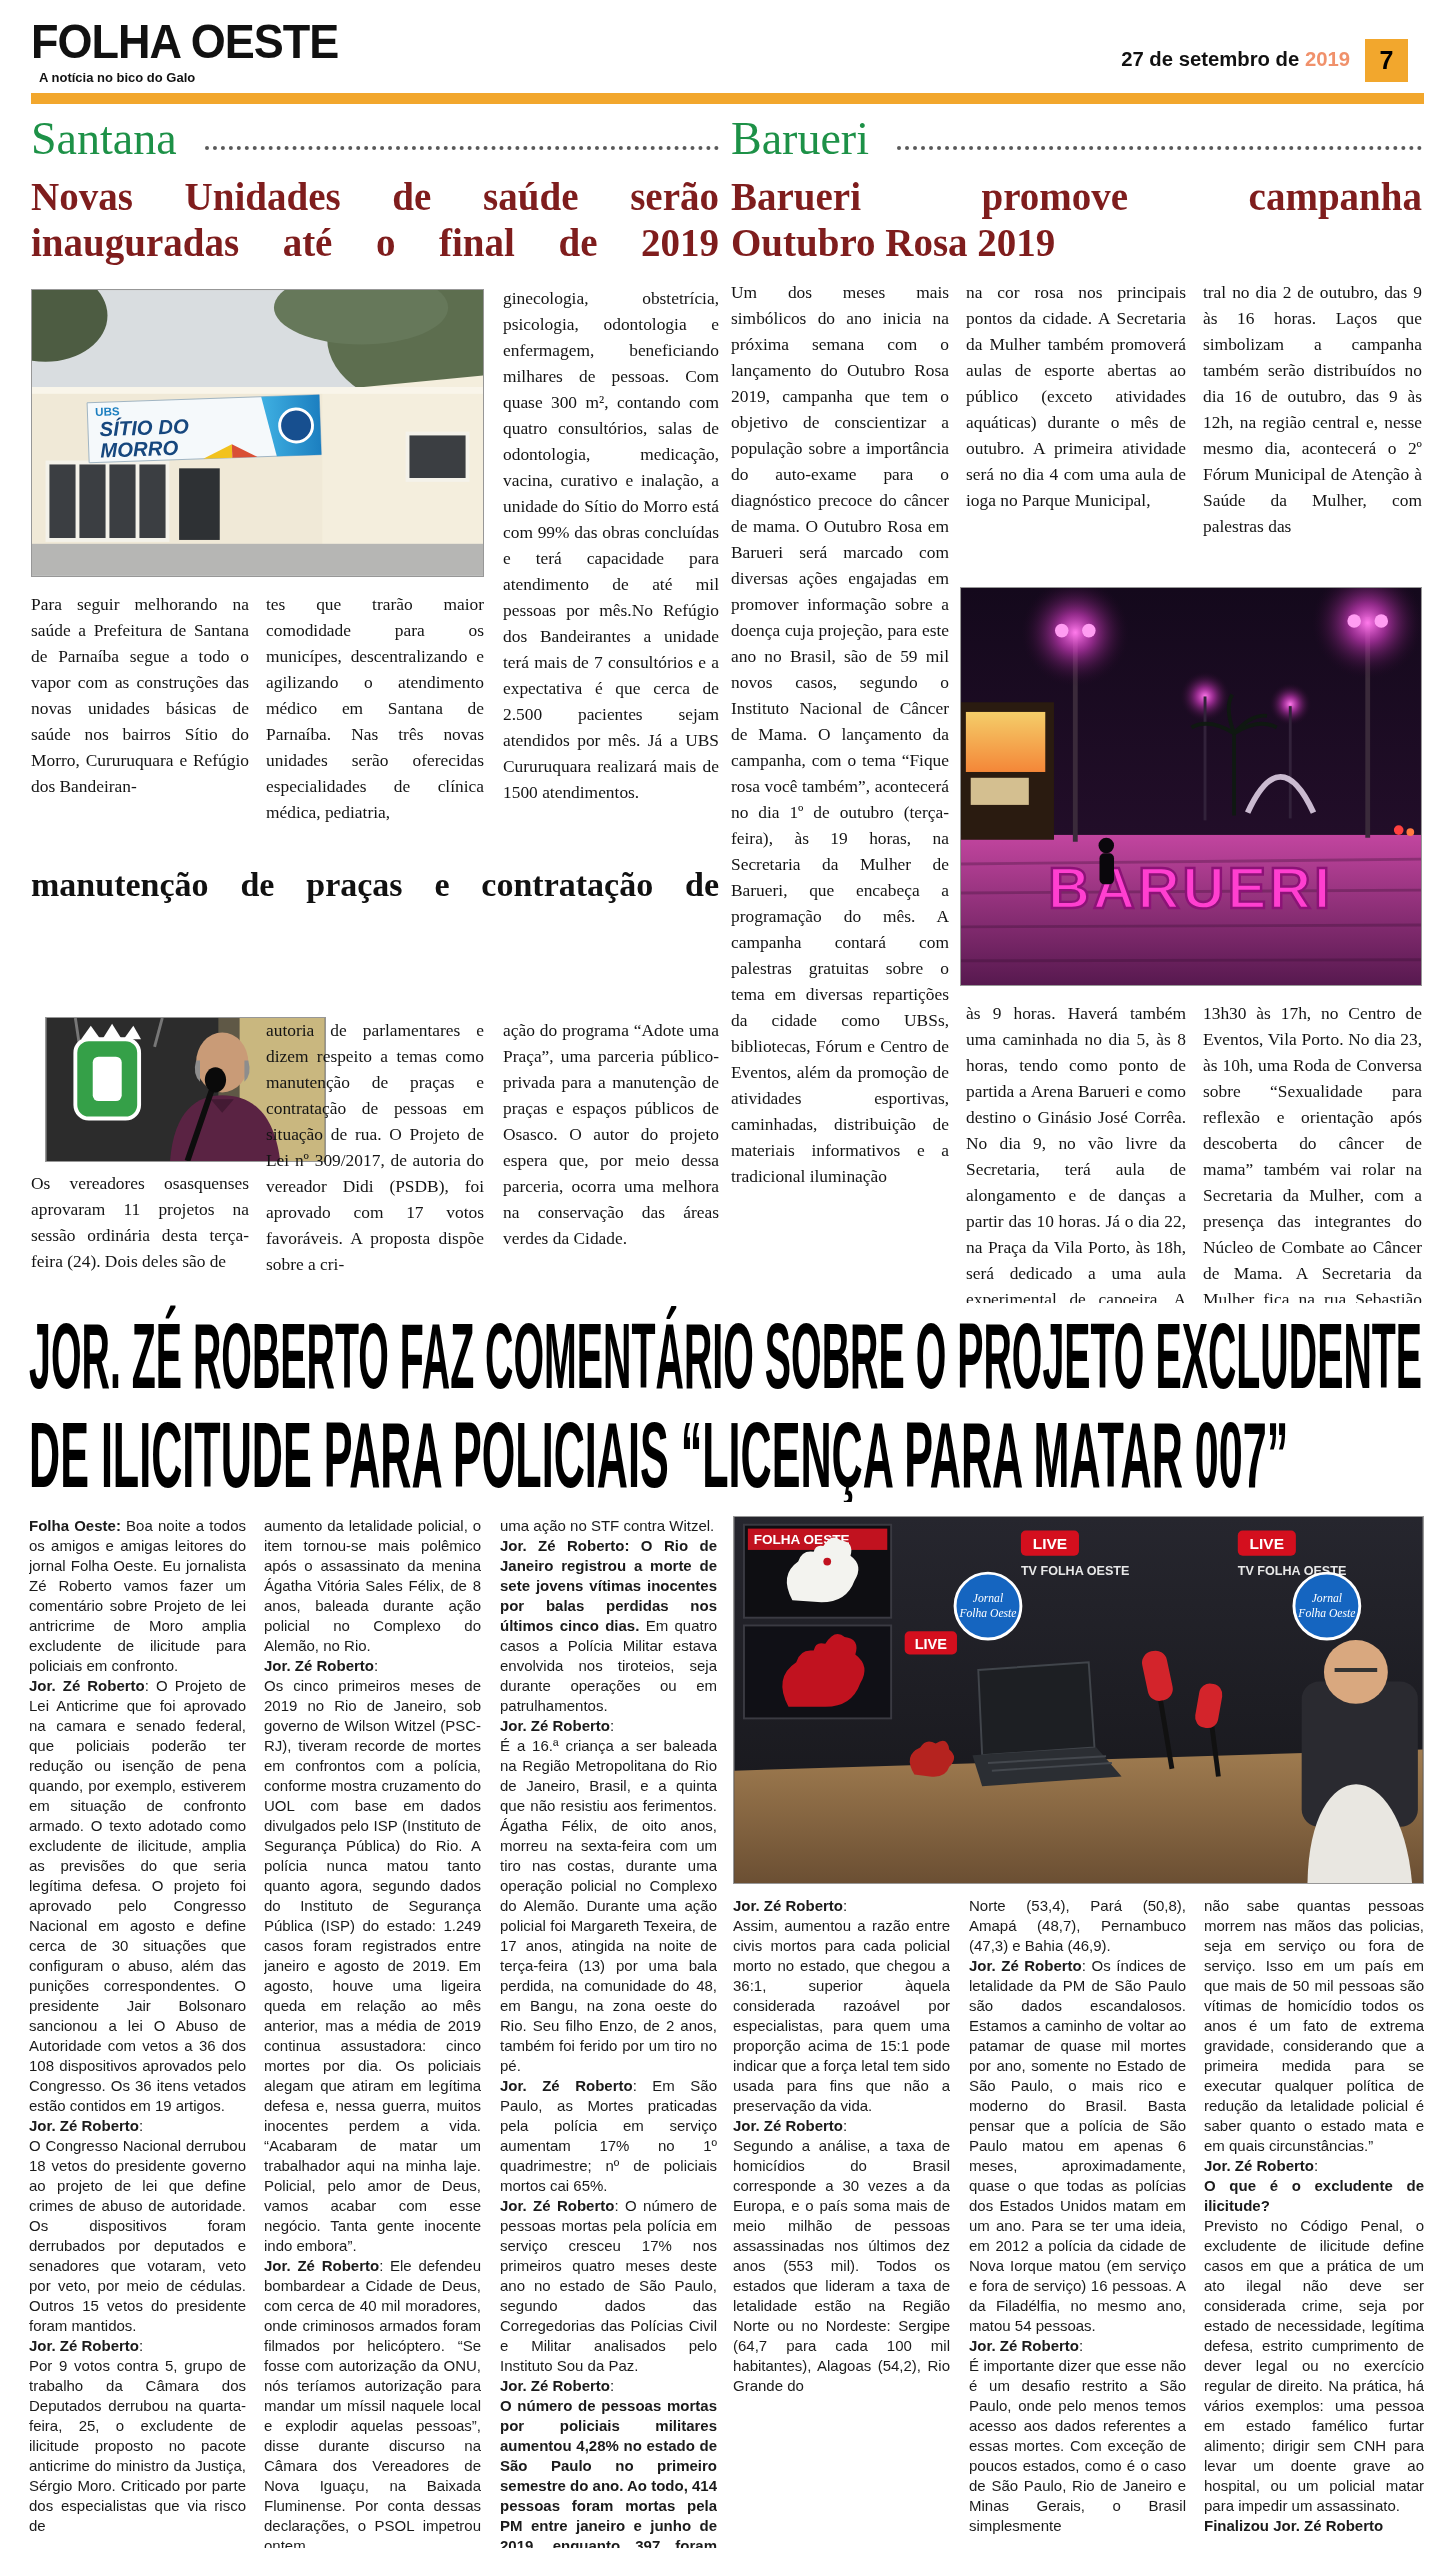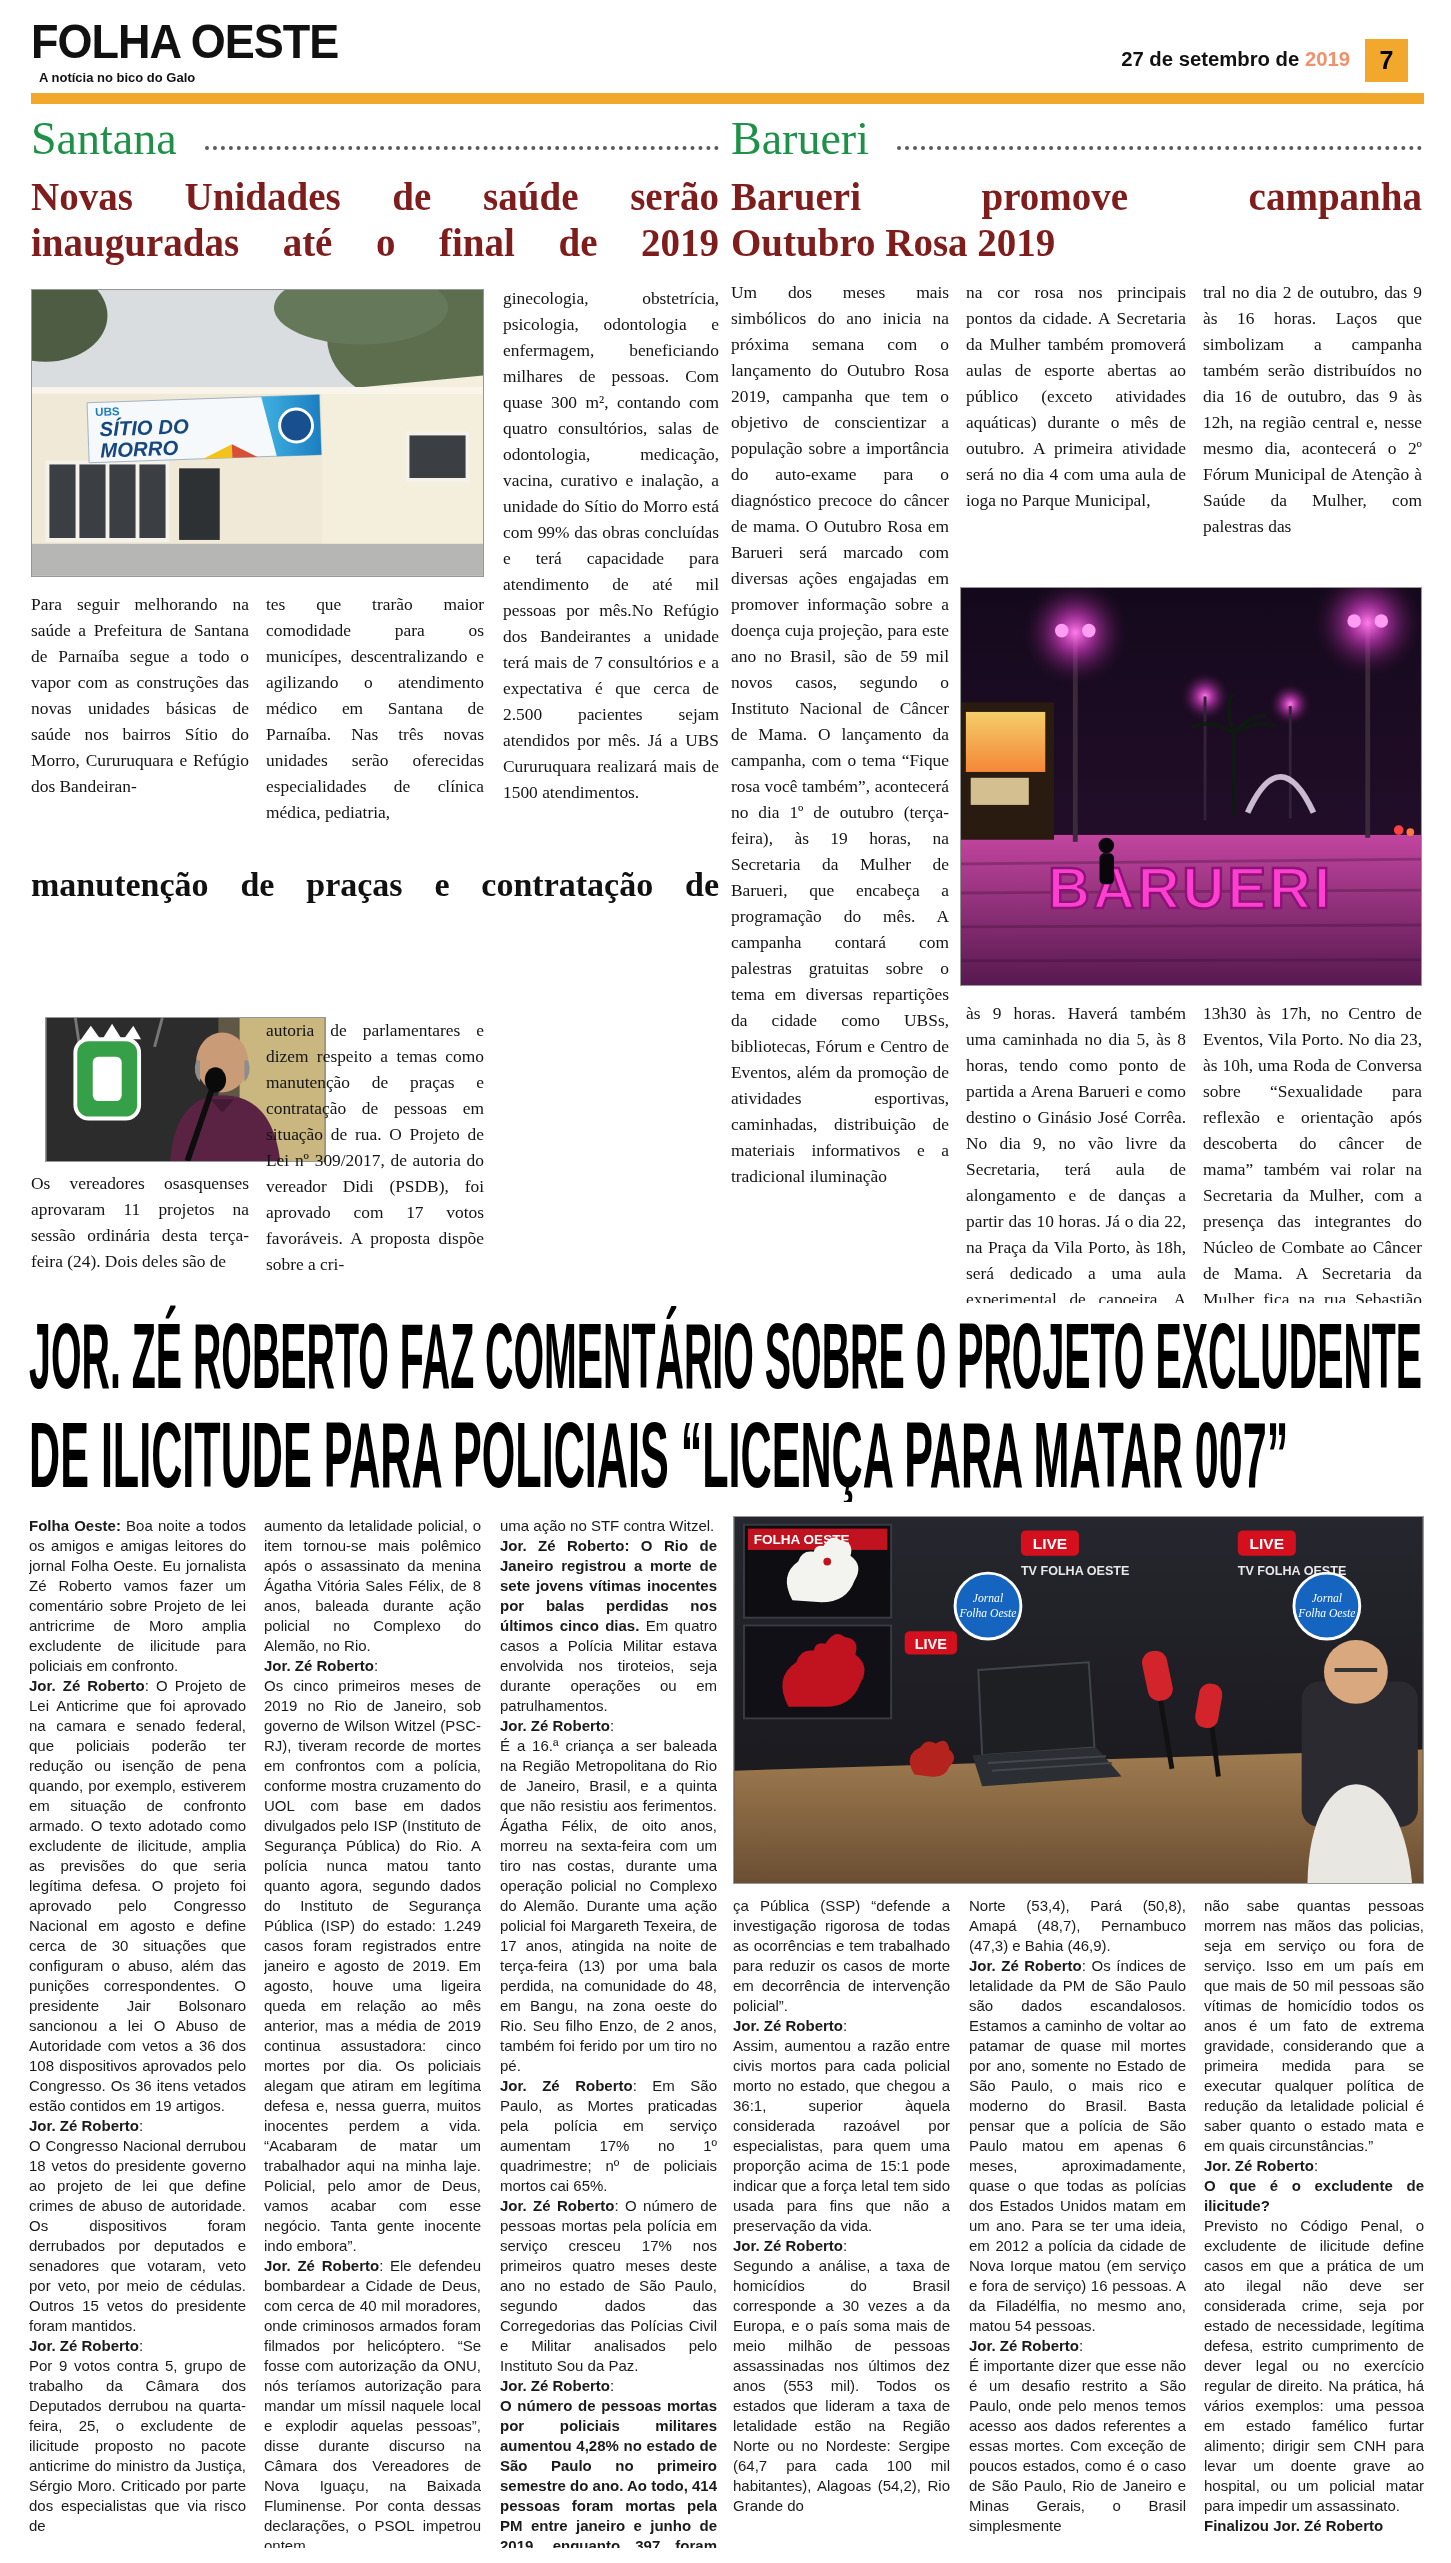--- a/index.html
+++ b/index.html
@@ -132,20 +132,21 @@
             <path d="M170,84 l12,14 l12,-14 Z" fill="#431a33"></path>
           </g>
           <g>
             <line x1="146" y1="148" x2="172" y2="72" stroke="#0d0d0d" stroke-width="6"></line>
             <ellipse cx="175" cy="64" rx="11" ry="13" fill="#0a0a0a"></ellipse>
           </g>
         </svg>
       </div>
       <div class="textcol abs" style="left:0;top:155px;width:218px;height:130px;">Os vereadores osasquenses aprovaram 11 projetos na sessão ordinária desta terça-feira (24). Dois deles são de</div>
       <div class="textcol abs" style="left:235px;top:1.9px;width:218px;height:283px;">autoria de parlamentares e dizem respeito a temas como manutenção de praças e contratação de pessoas em situação de rua. O Projeto de Lei nº 309/2017, de autoria do vereador Didi (PSDB), foi aprovado com 17 votos favoráveis. A proposta dispõe sobre a cri-</div>
+      <div class="textcol abs" style="left:472px;top:1.9px;width:216px;height:283px;">ação do programa “Adote uma Praça”, uma parceria público-privada para a manutenção de praças e espaços públicos de Osasco. O autor do projeto espera que, por meio dessa parceria, ocorra uma melhora na conservação das áreas verdes da Cidade.</div>
     </div>
   </div>
 
   <div class="half right" style="top:0;height:1303px;">
     <div class="section-head">
       <div class="section-label">Barueri</div>
       <div class="dotline"></div>
     </div>
     <div class="headline">
       <div class="hl-line stretch">Barueri promove campanha</div>
@@ -337,21 +338,20 @@
         <g>
           <rect x="586" y="170" width="120" height="150" rx="18" fill="#2a2a30"></rect>
           <circle cx="642" cy="160" r="33" fill="#d9a87f"></circle>
           <line x1="620" y1="158" x2="664" y2="158" stroke="#333" stroke-width="4"></line>
           <path d="M592,378 C594,242 688,242 700,378 Z" fill="#e9e7e1"></path>
         </g>
       </svg>
     </div>
 
     <div class="iv-col iv-sub" style="left:704px;width:217px;">
-        <p><span>ça Pública (SSP) “defende a investigação rigorosa de todas as ocorrências e tem trabalhado para reduzir os casos de morte em decorrência de intervenção policial”.</span></p>
         <p><span class="seg-bold">Jor. Zé Roberto</span><span>:</span></p>
         <p><span>Assim, aumentou a razão entre civis mortos para cada policial morto no estado, que chegou a 36:1, superior àquela considerada razoável por especialistas, para quem uma proporção acima de 15:1 pode indicar que a força letal tem sido usada para fins que não a preservação da vida.</span></p>
         <p><span class="seg-bold">Jor. Zé Roberto</span><span>:</span></p>
         <p><span>Segundo a análise, a taxa de homicídios do Brasil corresponde a 30 vezes a da Europa, e o país soma mais de meio milhão de pessoas assassinadas nos últimos dez anos (553 mil). Todos os estados que lideram a taxa de letalidade estão na Região Norte ou no Nordeste: Sergipe (64,7 para cada 100 mil habitantes), Alagoas (54,2), Rio Grande do</span></p>
       </div>
     <div class="iv-col iv-sub" style="left:940px;width:217px;">
         <p><span>Norte (53,4), Pará (50,8), Amapá (48,7), Pernambuco (47,3) e Bahia (46,9).</span></p>
         <p><span class="seg-bold">Jor. Zé Roberto</span><span>: Os índices de letalidade da PM de São Paulo são dados escandalosos. Estamos a caminho de voltar ao patamar de quase mil mortes por ano, somente no Estado de São Paulo, o mais rico e moderno do Brasil. Basta pensar que a polícia de São Paulo matou em apenas 6 meses, aproximadamente, quase o que todas as polícias dos Estados Unidos matam em um ano. Para se ter uma ideia, em 2012 a polícia da cidade de Nova Iorque matou (em serviço e fora de serviço) 16 pessoas. A da Filadélfia, no mesmo ano, matou 54 pessoas.</span></p>
         <p><span class="seg-bold">Jor. Zé Roberto</span><span>:</span></p>
         <p><span>É importante dizer que esse não é um desafio restrito a São Paulo, onde pelo menos temos acesso aos dados referentes a essas mortes. Com exceção de poucos estados, como é o caso de São Paulo, Rio de Janeiro e Minas Gerais, o Brasil simplesmente</span></p>

